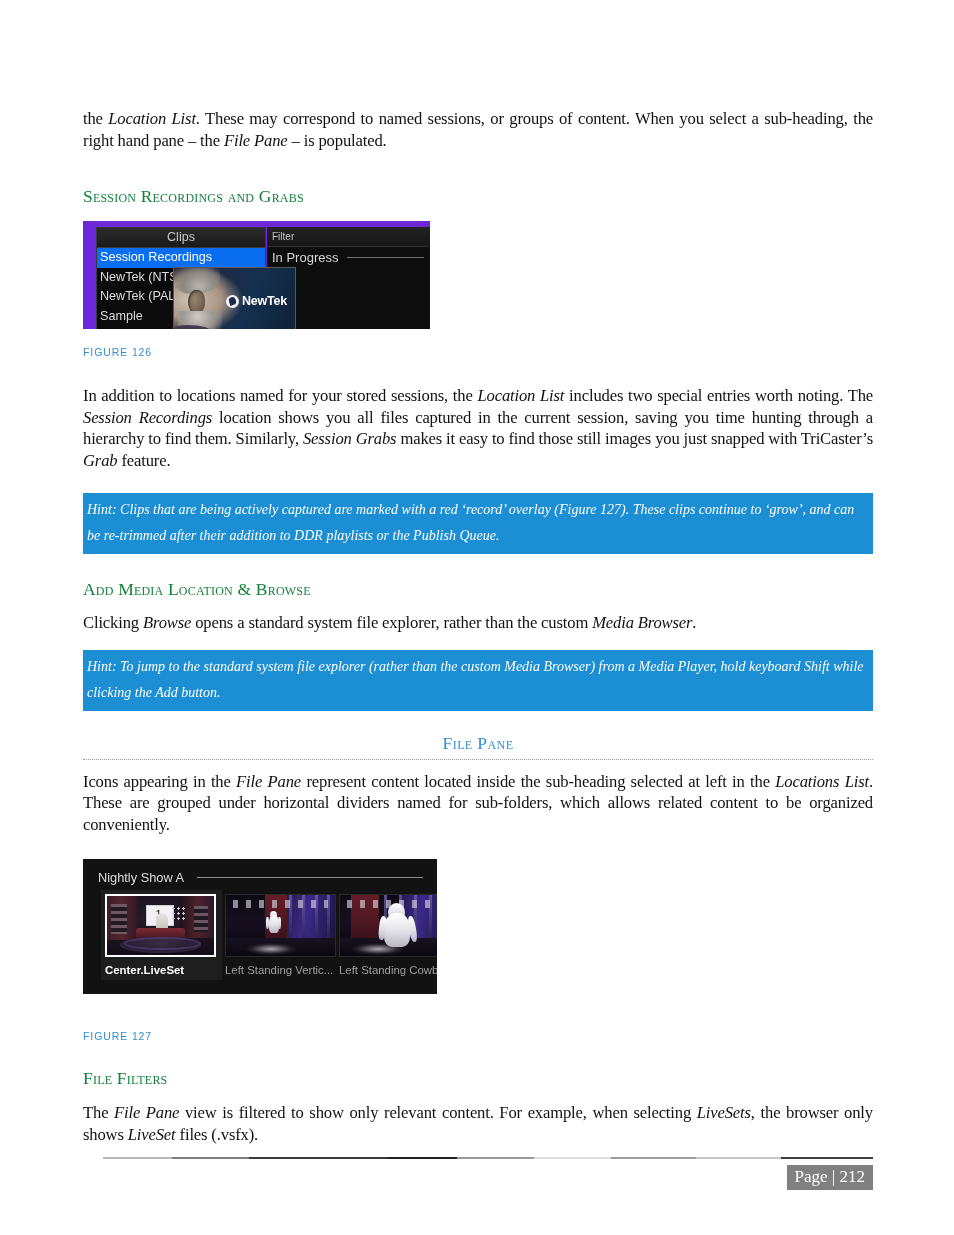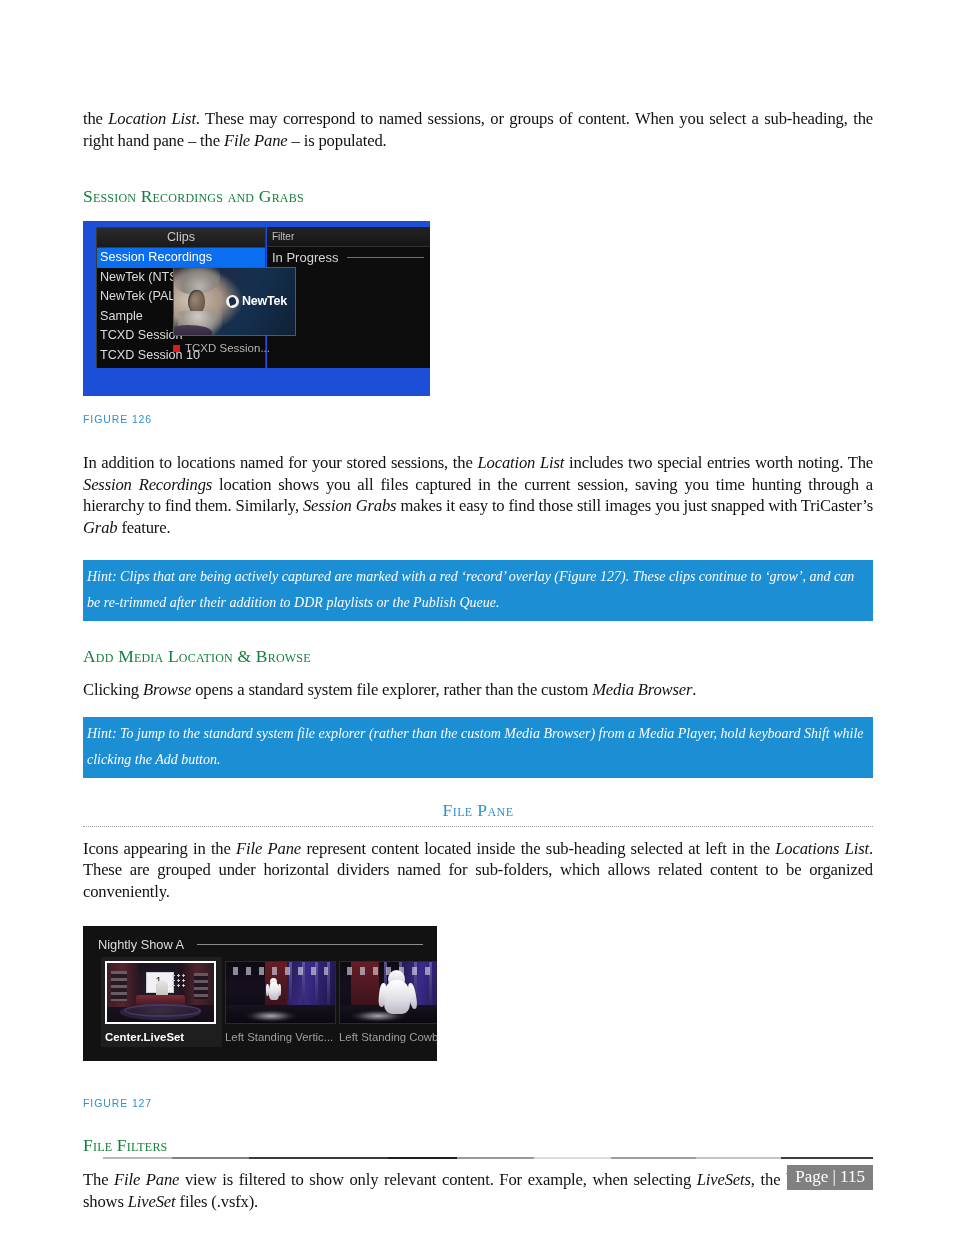--- a/index.html
+++ b/index.html
@@ -84,22 +84,22 @@
     font-size: 14px;
     line-height: 26px;
     padding: 4px 6px 5px 4px;
     box-sizing: border-box;
   }
 
   
   .fig126 {
     position: relative;
     width: 347px;
-    height: 175px;
-    background: #1d4ed8;
+    height: 108px;
+    background: #6d28d9;
     overflow: hidden;
     font-family: "Liberation Sans", sans-serif;
     text-decoration: underline;
   }
   .f126-left {
     position: absolute;
     left: 13px; top: 6px;
     width: 170px; height: 141px;
     background: #0b0b0b;
     border-left: 1px solid #3a3a3a;
@@ -616,15 +616,15 @@
 
     <p class="heading" style="margin-top:26px;">File Filters</p>
 
     <p class="body" style="margin-top:13px;">
       <span>The </span><em>File Pane</em><span> view is filtered to show only relevant content. For example, when selecting </span><em>LiveSets</em><span>, the browser only shows </span><em>LiveSet</em><span> files (.vsfx).</span>
     </p>
 
   </div>
 
   <div class="footer-rule"></div>
-  <div class="footer-page">Page | 115</div>
+  <div class="footer-page">Page | 212</div>
 
 </div>
 
 </body></html>

